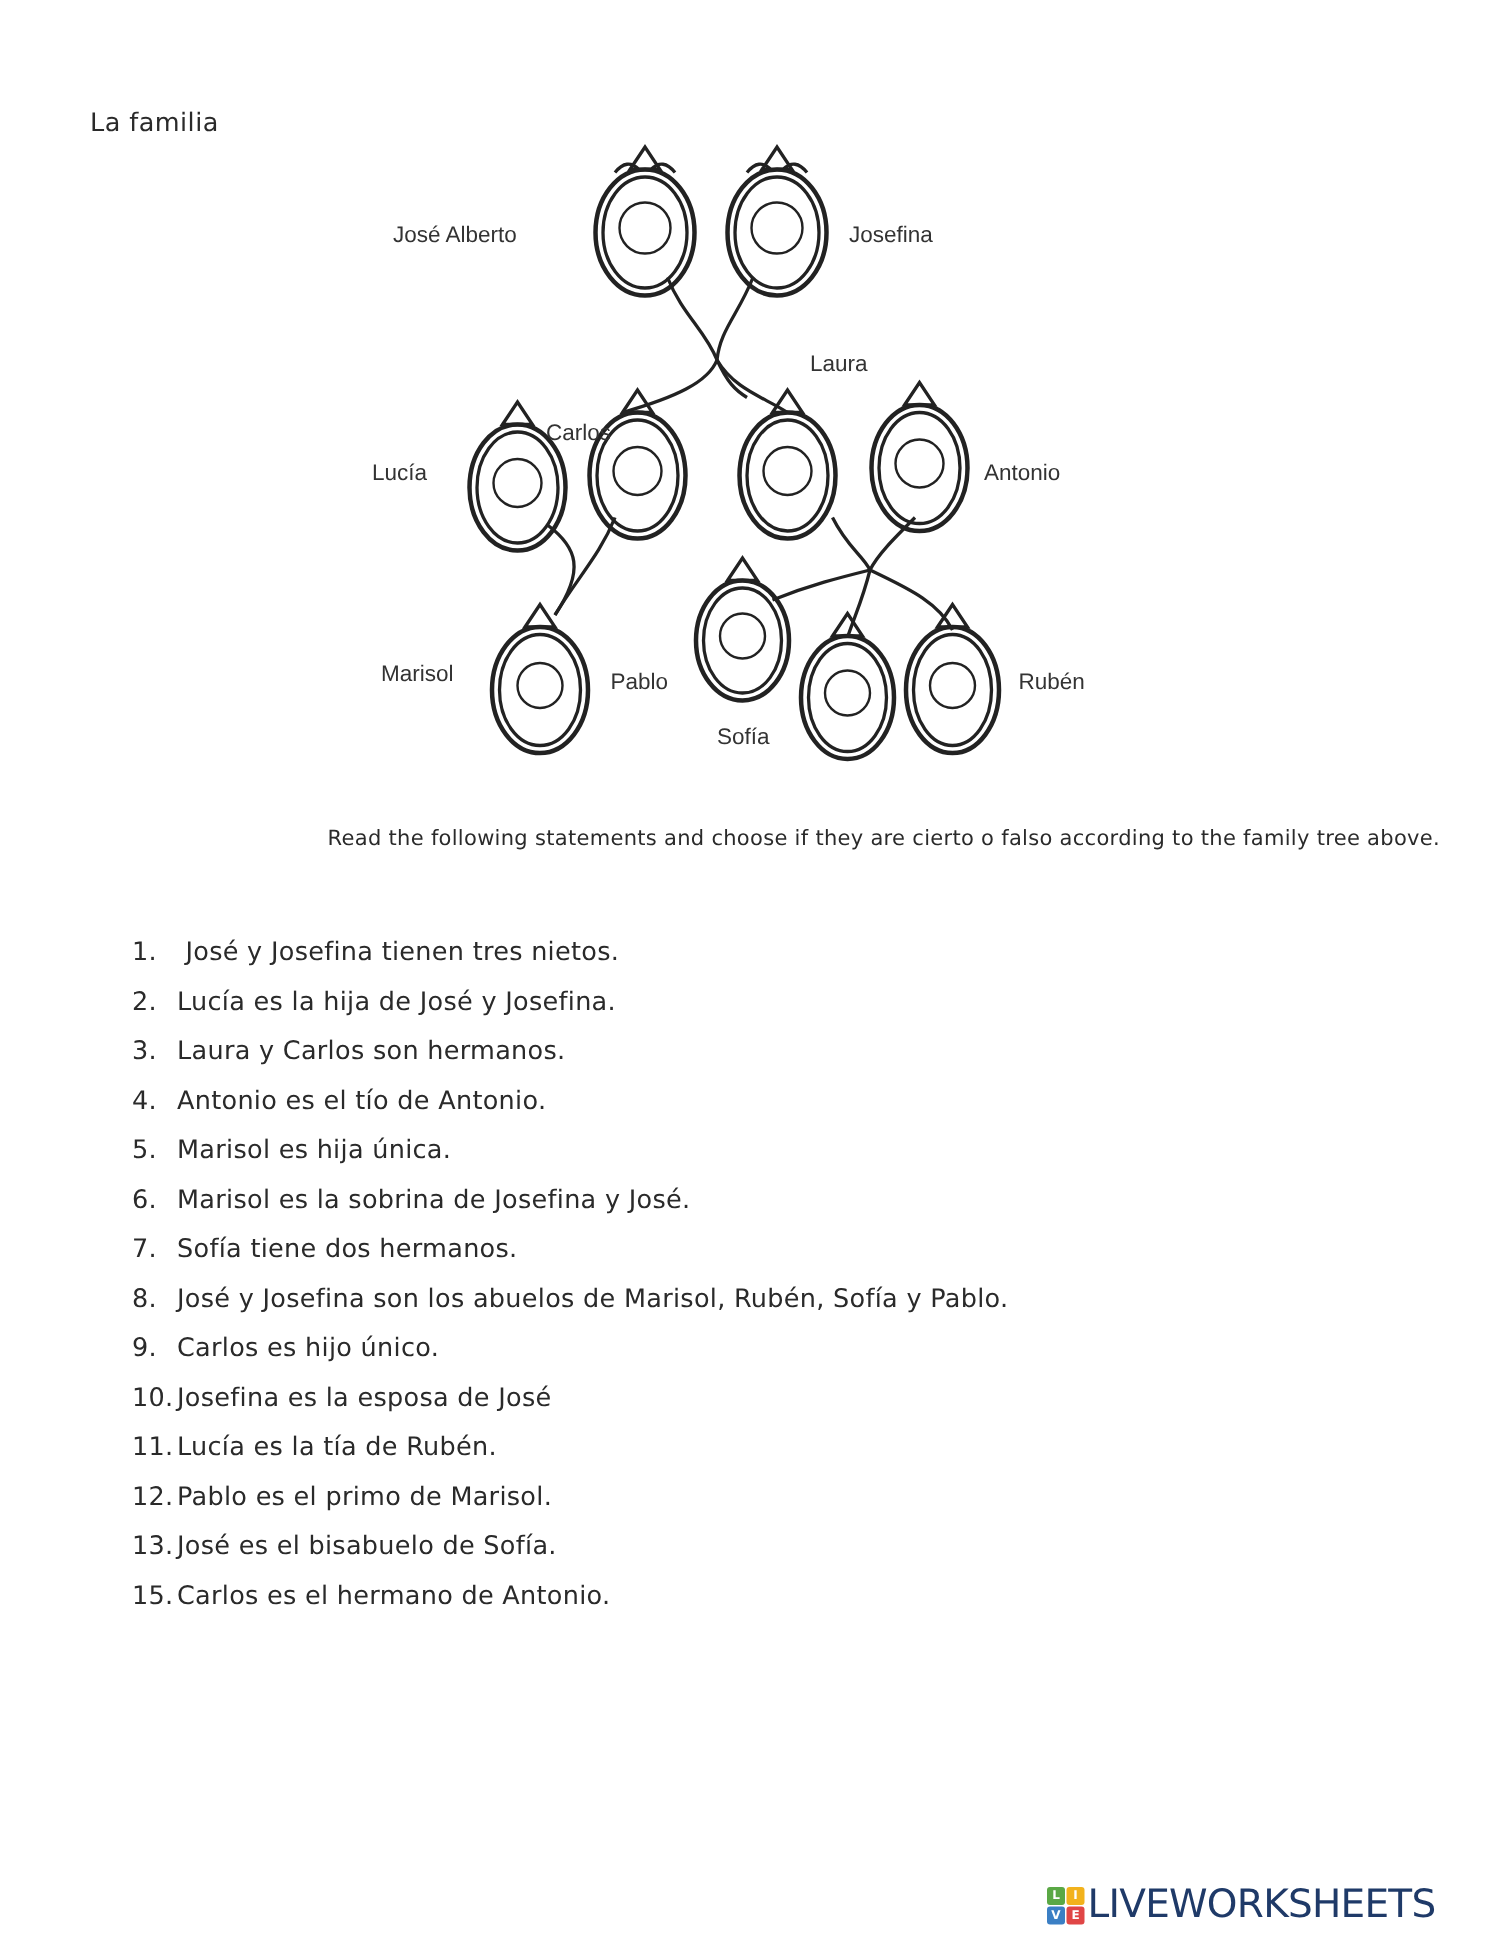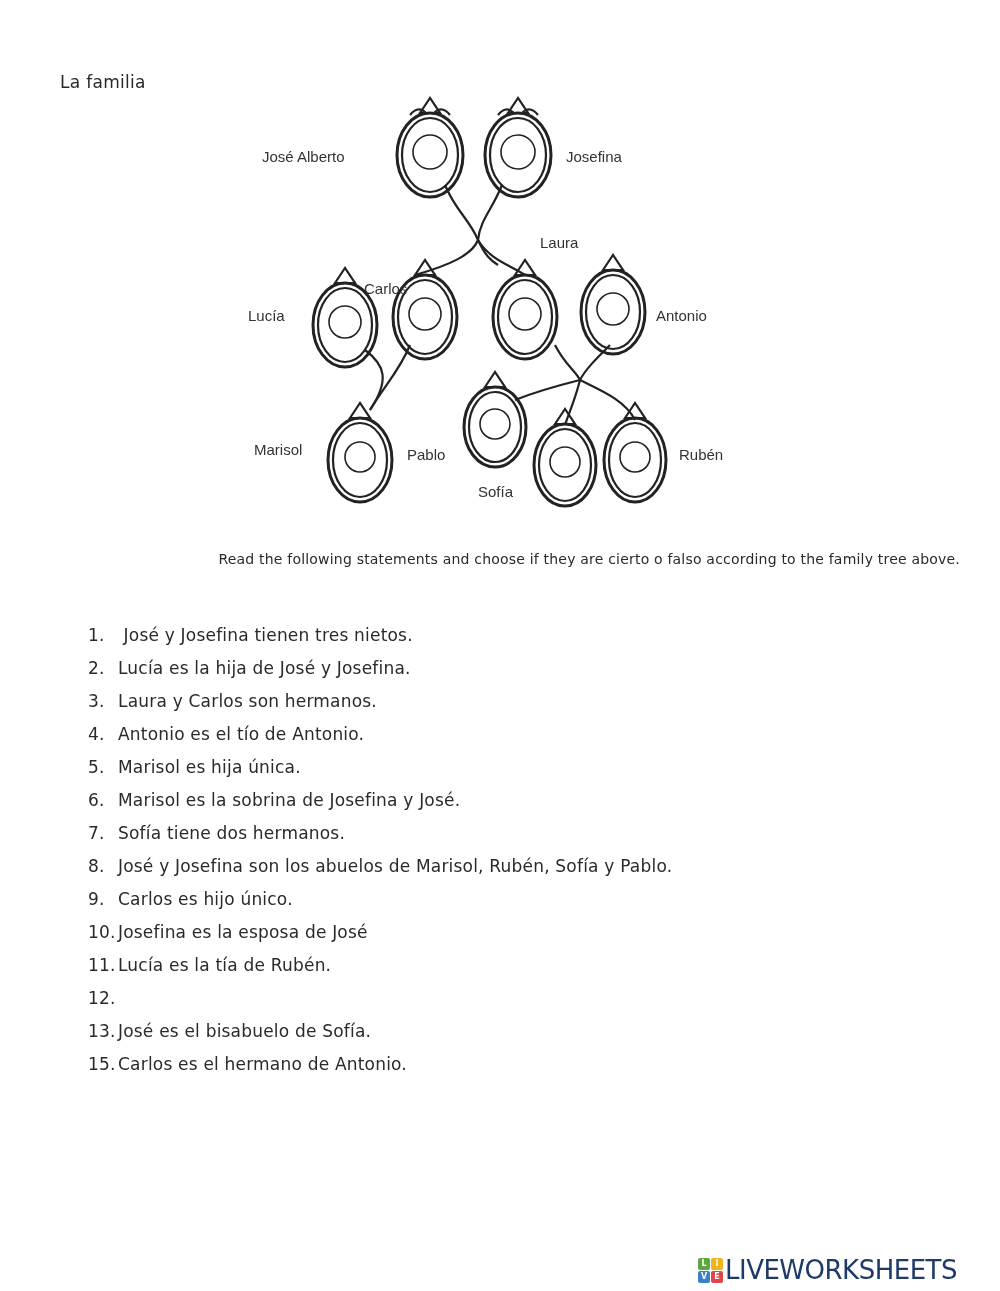--- a/index.html
+++ b/index.html
@@ -140,20 +140,21 @@
   <li class="statement">
       <span class="num">10.</span>
       <span>Josefina es la esposa de José</span>
     </li>
   <li class="statement">
       <span class="num">11.</span>
       <span>Lucía es la tía de Rubén.</span>
     </li>
   <li class="statement">
       <span class="num">12.</span>
+      <span>Pablo es el primo de Marisol.</span>
     </li>
   <li class="statement">
       <span class="num">13.</span>
       <span>José es el bisabuelo de Sofía.</span>
     </li>
   <li class="statement">
       <span class="num">15.</span>
       <span>Carlos es el hermano de Antonio.</span>
     </li>
 </ol>

